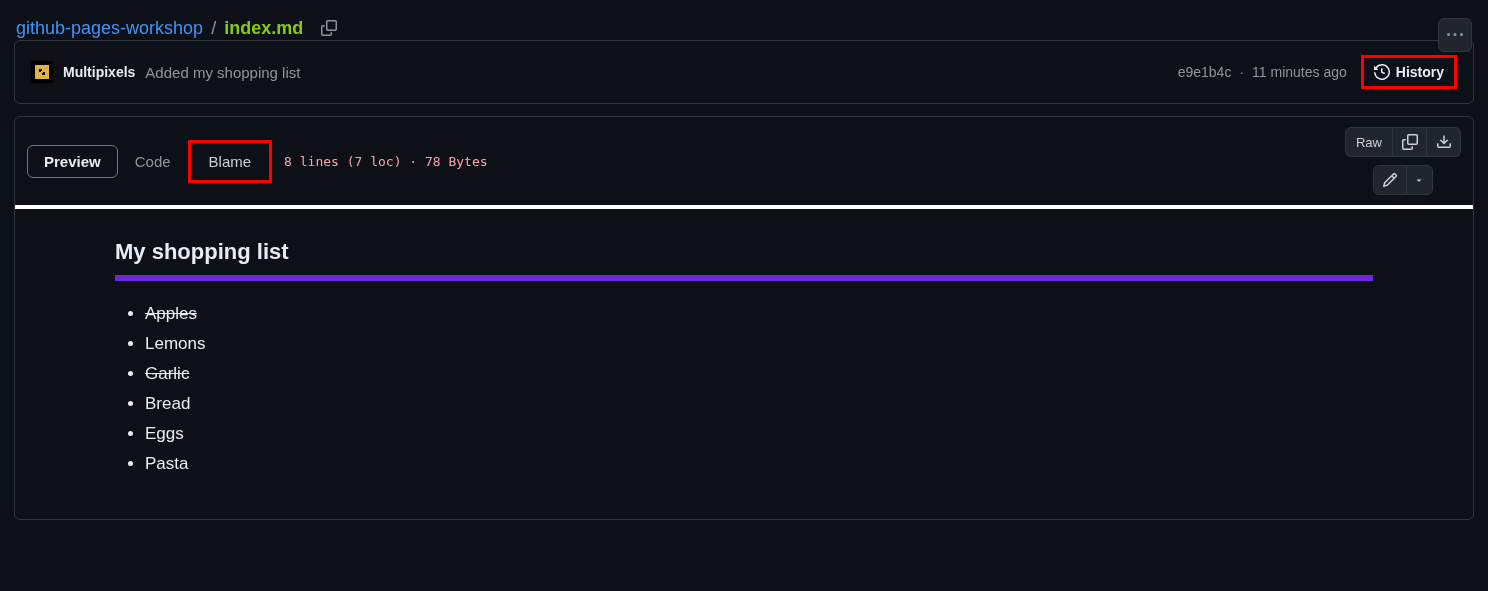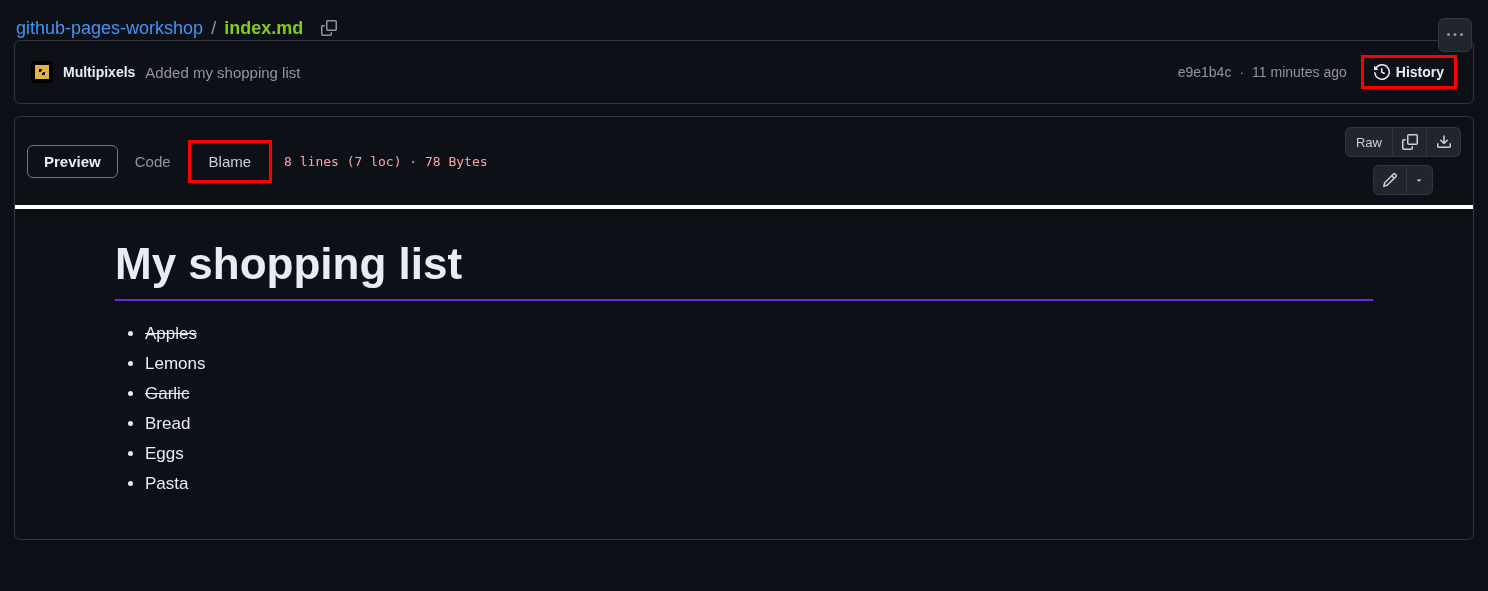--- a/index.html
+++ b/index.html
@@ -154,23 +154,23 @@
     justify-content: center;
     height: 30px;
   }
   .btn-group { display: flex; }
   .btn-group .btn { border-radius: 0; border-left-width: 0; }
   .btn-group .btn:first-child { border-radius: 6px 0 0 6px; border-left-width: 1px; }
   .btn-group .btn:last-child { border-radius: 0 6px 6px 0; }
   .icon-btn { width: 34px; padding: 0; }
   .content { padding: 30px 100px 40px 100px; }
   .content h1 {
-    font-size: 44px;
+    font-size: 22px;
     font-weight: 600;
-    border-bottom: 2px solid #6d28d9;
+    border-bottom: 6px solid #6d28d9;
     padding-bottom: 10px;
     margin-bottom: 18px;
     color: #e6edf3;
   }
   .content ul { list-style: disc; padding-left: 30px; }
   .content li {
     font-size: 17px;
     color: #e6edf3;
     padding: 5px 0;
   }

